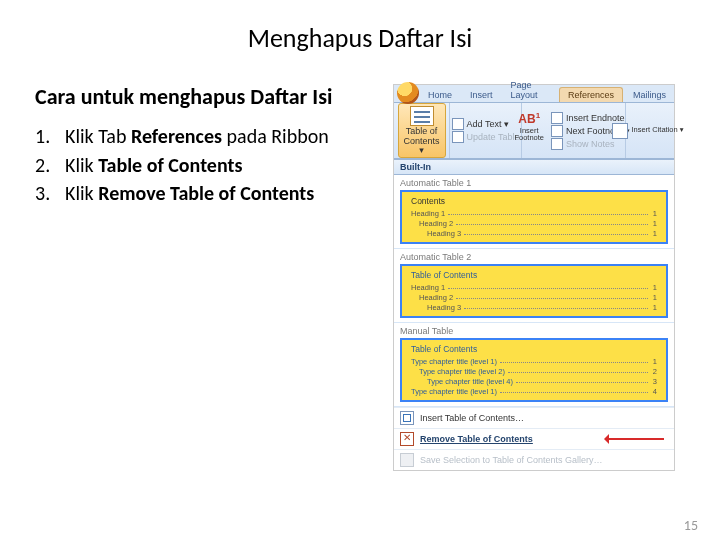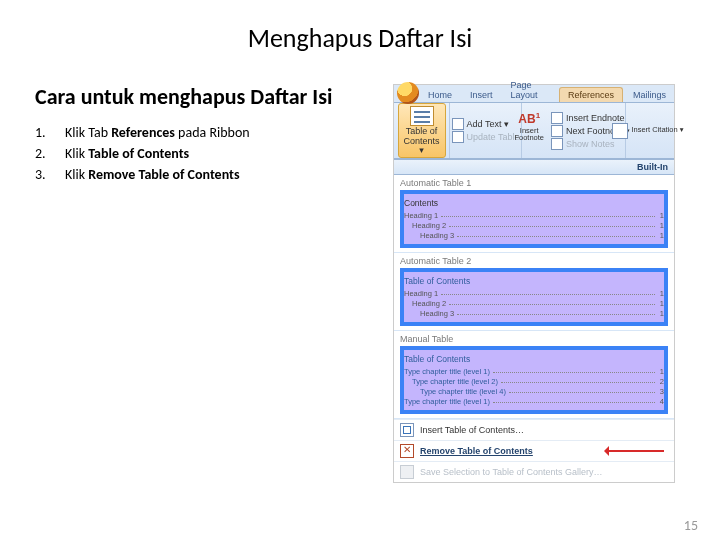--- a/index.html
+++ b/index.html
@@ -28,21 +28,21 @@
   }
   .subtitle {
     font-size: 22px;
     font-weight: 700;
     line-height: 1.15;
     margin-bottom: 15px;
   }
   ol.steps {
     list-style: none;
     counter-reset: step;
-    font-size: 14px;
+    font-size: 20px;
     line-height: 1.22;
   }
   ol.steps li {
     counter-increment: step;
     position: relative;
     padding-left: 30px;
     margin-bottom: 4px;
   }
   ol.steps li::before {
     content: counter(step) ".";
@@ -130,31 +130,30 @@
   .ab-ic { font-weight: 700; color: #c0392b; font-size: 12px; line-height: 1; }
 
   
   .section-head {
     background: linear-gradient(#eaf2fb, #d7e6f7);
     border-top: 1px solid #9cb6d6;
     border-bottom: 1px solid #9cb6d6;
     color: #24446d;
     font-weight: 700;
     padding: 2px 6px;
-    text-align: right;
   }
   .gallery-row {
     border-bottom: 1px solid #d7e6f7;
     padding: 3px 6px 4px;
   }
   .gr-title { color: #7a7a7a; font-weight: 400; margin-bottom: 2px; }
   .preview {
-    background: #c4b5fd;
-    border: 4px solid #3b82f6;
-    padding: 4px 0 3px;
+    background: #fde047;
+    border: 2px solid #3b82f6;
+    padding: 4px 9px 3px;
     font-size: 7.5px;
     color: #555;
   }
   .preview .pv-title { color: #2f5d9b; margin-bottom: 3px; font-size: 8.5px; }
   .preview .pv-title.blk { color: #333; }
   .dotline {
     display: flex; align-items: baseline; gap: 3px; margin-bottom: 1px;
   }
   .dotline .lbl { white-space: nowrap; }
   .dotline .dots { flex: 1; border-bottom: 1px dotted #888; height: 0; position: relative; top: -1px; }

